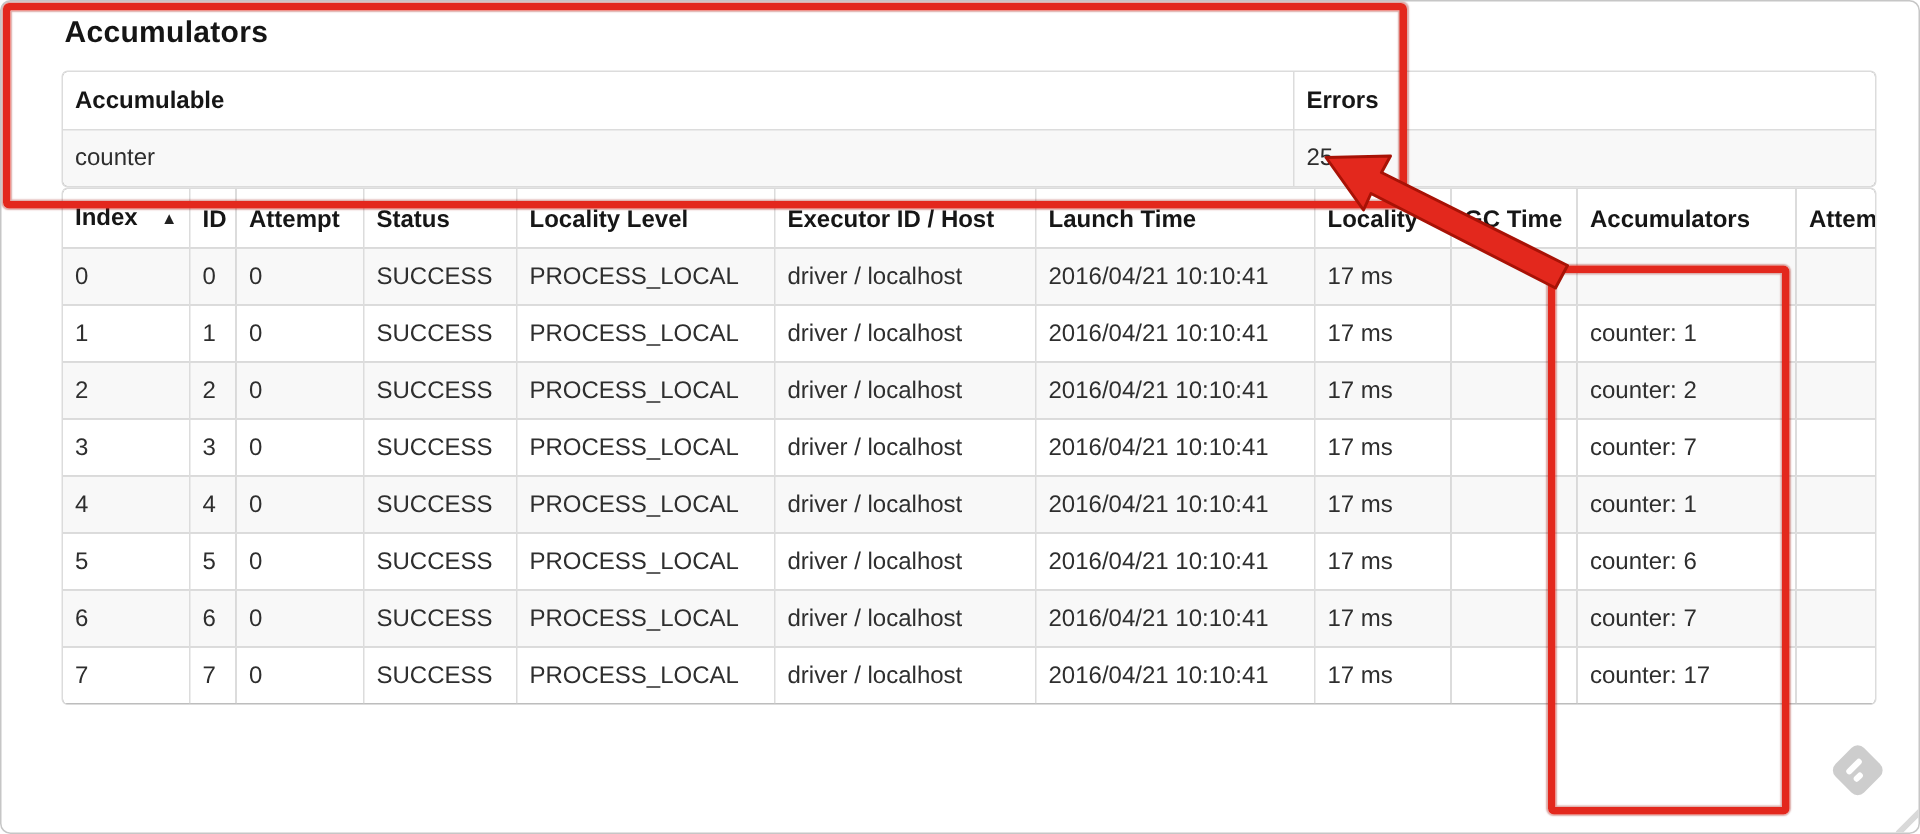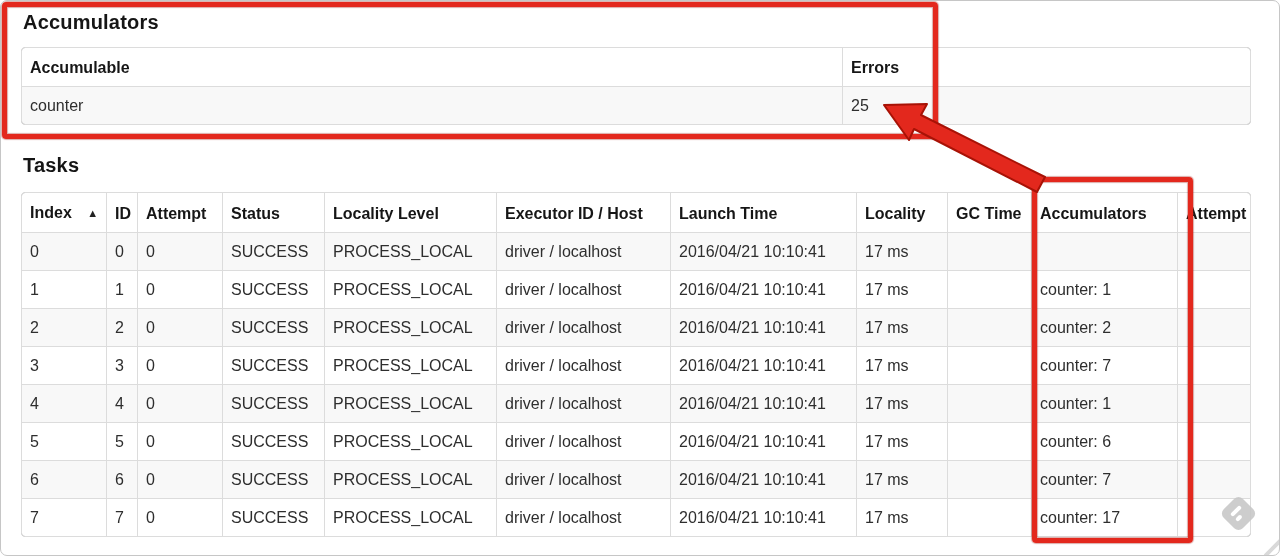--- a/index.html
+++ b/index.html
@@ -9,21 +9,21 @@
   .frame {
     position: relative;
     width: 1280px;
     height: 556px;
     background: #ffffff;
     border: 1px solid #c6c6c6;
     border-radius: 7px;
     overflow: hidden;
   }
 
-  .content { padding: 10px 28px 0 20px; }
+  .content { padding: 10px 28px 0 40px; }
 
   .section-title {
     font-size: 20px;
     line-height: 23px;
     font-weight: 700;
     color: #151515;
     margin: 0 0 13px 2px;
     letter-spacing: 0.2px;
   }
   .section-title.second { margin-top: 29px; margin-bottom: 15px; }
@@ -146,21 +146,20 @@
         </thead>
         <tbody>
           <tr>
             <td>counter</td>
             <td>25</td>
           </tr>
         </tbody>
       </table>
     </div>
 
-    <h2 class="section-title second">Tasks</h2>
 
     <div class="tbl-wrap">
       <table>
         <colgroup>
           <col style="width:84px">
           <col style="width:31px">
           <col style="width:85px">
           <col style="width:102px">
           <col style="width:172px">
           <col style="width:174px">

